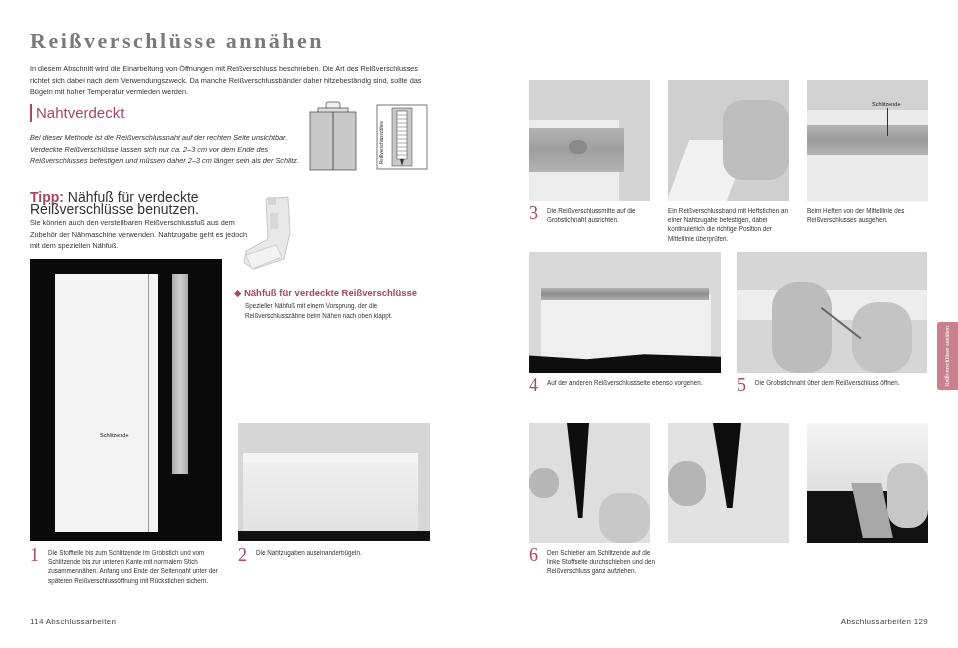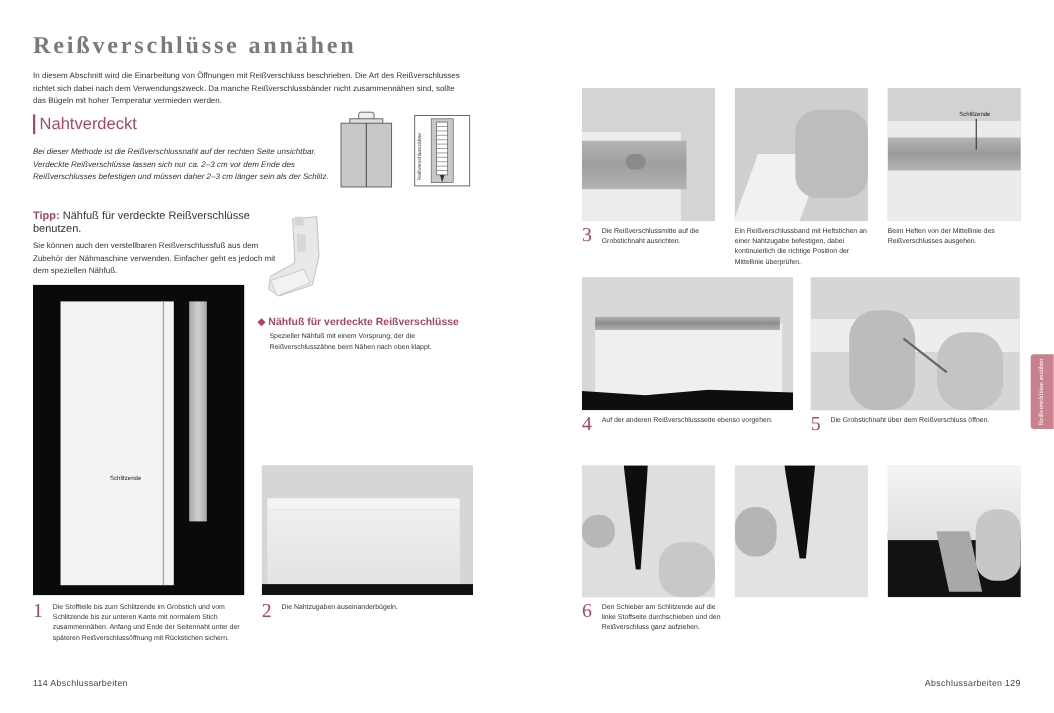--- a/index.html
+++ b/index.html
@@ -3,42 +3,42 @@
 <meta charset="utf-8">
 <style>
   * { box-sizing: border-box; margin: 0; padding: 0; }
   html, body { width: 958px; height: 648px; background: #ffffff; overflow: hidden; }
   body { position: relative; font-family: "Liberation Sans", "DejaVu Sans", sans-serif; color: #333; }
   .abs { position: absolute; }
   .title { left: 30px; top: 28px; font-family: "Liberation Serif", "DejaVu Serif", serif; font-size: 22px; letter-spacing: 2.5px; color: #7a7a7a; font-weight: bold; }
   .intro { left: 30px; top: 63px; width: 395px; font-size: 7.3px; line-height: 11.5px; color: #333; }
   .h2 { left: 30px; top: 104px; font-size: 15px; font-weight: normal; color: #a8475f; border-left: 2px solid #a8475f; padding-left: 4px; line-height: 18px; }
   .p-method { left: 30px; top: 132px; width: 270px; font-size: 7.3px; line-height: 11.5px; color: #333; font-style: italic; }
-  .tip { left: 30px; top: 191px; width: 225px; font-size: 10px; line-height: 12px; color: #333; }
+  .tip { left: 30px; top: 191px; width: 225px; font-size: 14px; line-height: 12px; color: #333; }
   .tip .lbl { color: #a8475f; font-weight: bold; }
   .tip-body { left: 30px; top: 217px; width: 225px; font-size: 7.3px; line-height: 11.5px; color: #333; }
   .caption-title { left: 234px; top: 287px; font-size: 9.5px; color: #a8475f; font-weight: bold; }
   .caption-body { left: 245px; top: 301px; width: 185px; font-size: 6.3px; line-height: 9.5px; color: #333; }
   .photo { background: #d9d9d9; overflow: hidden; }
   .step { display: flex; gap: 6px; }
   .step .num { font-family: "Liberation Serif", "DejaVu Serif", serif; font-size: 18px; color: #a8475f; line-height: 16px; flex: none; width: 12px; }
   .step .txt { font-size: 6.3px; line-height: 9.2px; color: #333; padding-top: 1px; }
   .plain-cap { font-size: 6.3px; line-height: 9.2px; color: #333; }
   .footer-l { left: 30px; top: 617px; font-size: 8px; color: #444; letter-spacing: 0.3px; }
   .footer-r { right: 30px; top: 617px; font-size: 8px; color: #444; letter-spacing: 0.3px; }
   .side-tab { left: 937px; top: 322px; width: 21px; height: 68px; background: #c9808f; border-radius: 3px 0 0 3px; display: flex; align-items: center; justify-content: center; }
   .side-tab span { writing-mode: vertical-rl; transform: rotate(180deg); color: #fff; font-family: "Liberation Serif", serif; font-size: 6px; line-height: 7px; text-align: center; }
   .fabric { background: linear-gradient(180deg, #f4f4f4, #e6e6e6); }
   .label-small { font-size: 5.5px; color: #333; }
 </style>
 </head>
 <body>
 
 <div class="abs title">Reißverschlüsse annähen</div>
-<div class="abs intro">In diesem Abschnitt wird die Einarbeitung von Öffnungen mit Reißverschluss beschrieben. Die Art des Reißverschlusses richtet sich dabei nach dem Verwendungszweck. Da manche Reißverschlussbänder nicht zusammennähen sind, sollte das Bügeln mit hoher Temperatur vermieden werden.</div>
+<div class="abs intro">In diesem Abschnitt wird die Einarbeitung von Öffnungen mit Reißverschluss beschrieben. Die Art des Reißverschlusses richtet sich dabei nach dem Verwendungszweck. Da manche Reißverschlussbänder daher hitzebeständig sind, sollte das Bügeln mit hoher Temperatur vermieden werden.</div>
 
 <div class="abs h2">Nahtverdeckt</div>
 <div class="abs p-method">Bei dieser Methode ist die Reißverschlussnaht auf der rechten Seite unsichtbar. Verdeckte Reißverschlüsse lassen sich nur ca. 2–3 cm vor dem Ende des Reißverschlusses befestigen und müssen daher 2–3 cm länger sein als der Schlitz.</div>
 
 <div class="abs" style="left:308px;top:100px;width:50px;height:72px;">
   <svg width="50" height="72" viewBox="0 0 50 72">
     <rect x="18" y="2" width="14" height="7" rx="2" fill="#eee" stroke="#555" stroke-width="0.8"></rect>
     <rect x="10" y="8" width="30" height="5" fill="#ddd" stroke="#555" stroke-width="0.8"></rect>
     <rect x="2" y="12" width="46" height="58" fill="#c8c8c8" stroke="#555" stroke-width="0.8"></rect>
     <line x1="25" y1="12" x2="25" y2="70" stroke="#333" stroke-width="0.8"></line>
@@ -64,21 +64,21 @@
     </g>
     <path d="M24 55 L26 62 L28 55 Z" fill="#333"></path>
   </svg>
   <span class="abs label-small" style="left:3px;top:60px;transform:rotate(-90deg);transform-origin:0 0;white-space:nowrap;font-size:4.5px;">Reißverschlusszähne</span>
 </div>
 
 <div class="abs tip">
   <span class="lbl">Tipp:</span>
   <span>Nähfuß für verdeckte Reißverschlüsse benutzen.</span>
 </div>
-<div class="abs tip-body">Sie können auch den verstellbaren Reißverschlussfuß aus dem Zubehör der Nähmaschine verwenden. Einfacher geht es jedoch mit dem speziellen Nähfuß.</div>
+<div class="abs tip-body">Sie können auch den verstellbaren Reißverschlussfuß aus dem Zubehör der Nähmaschine verwenden. Nahtzugabe geht es jedoch mit dem speziellen Nähfuß.</div>
 
 <div class="abs" style="left:236px;top:193px;width:80px;height:82px;">
   <svg width="80" height="82" viewBox="0 0 80 82">
     <path d="M30 6 L52 4 L54 40 L48 66 L18 76 L8 70 L10 58 L32 46 Z" fill="#e8e8e8" stroke="#bbb" stroke-width="0.8"></path>
     <rect x="32" y="4" width="8" height="8" fill="#d5d5d5"></rect>
     <rect x="34" y="20" width="8" height="16" fill="#d8d8d8"></rect>
     <path d="M10 62 L40 52 L46 64 L16 76 Z" fill="#f2f2f2" stroke="#bbb" stroke-width="0.6"></path>
   </svg>
 </div>
 

